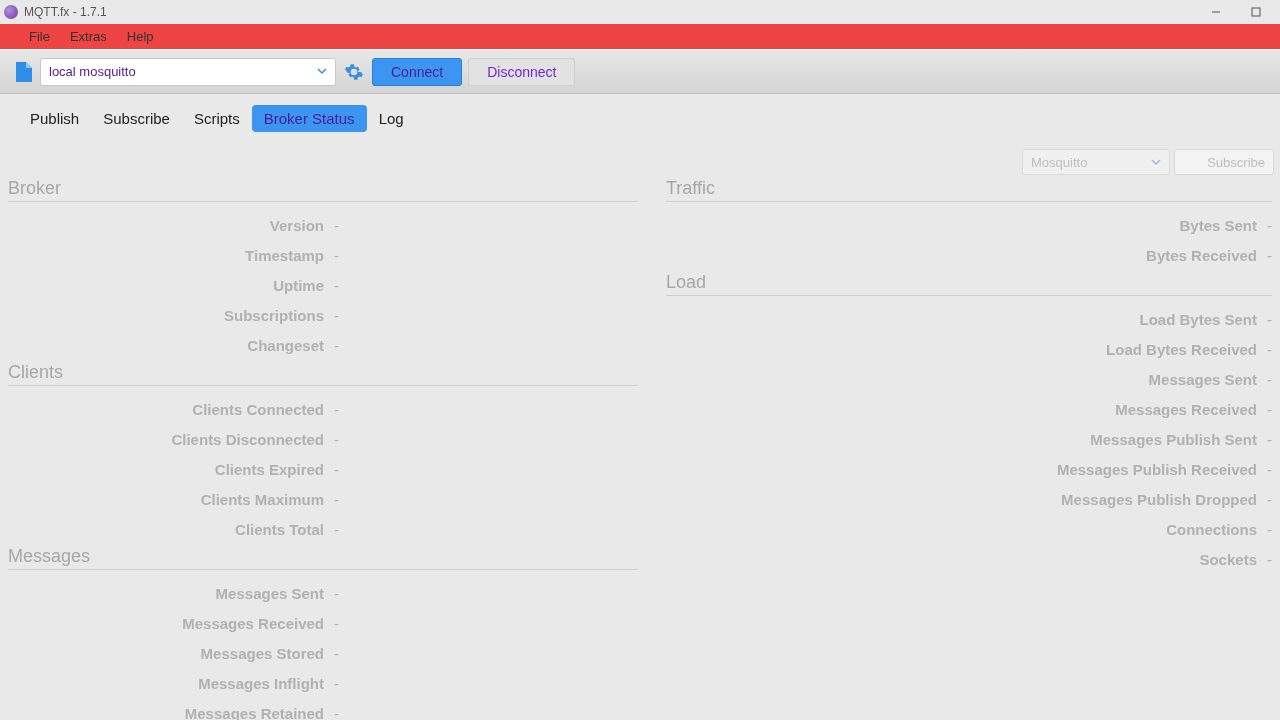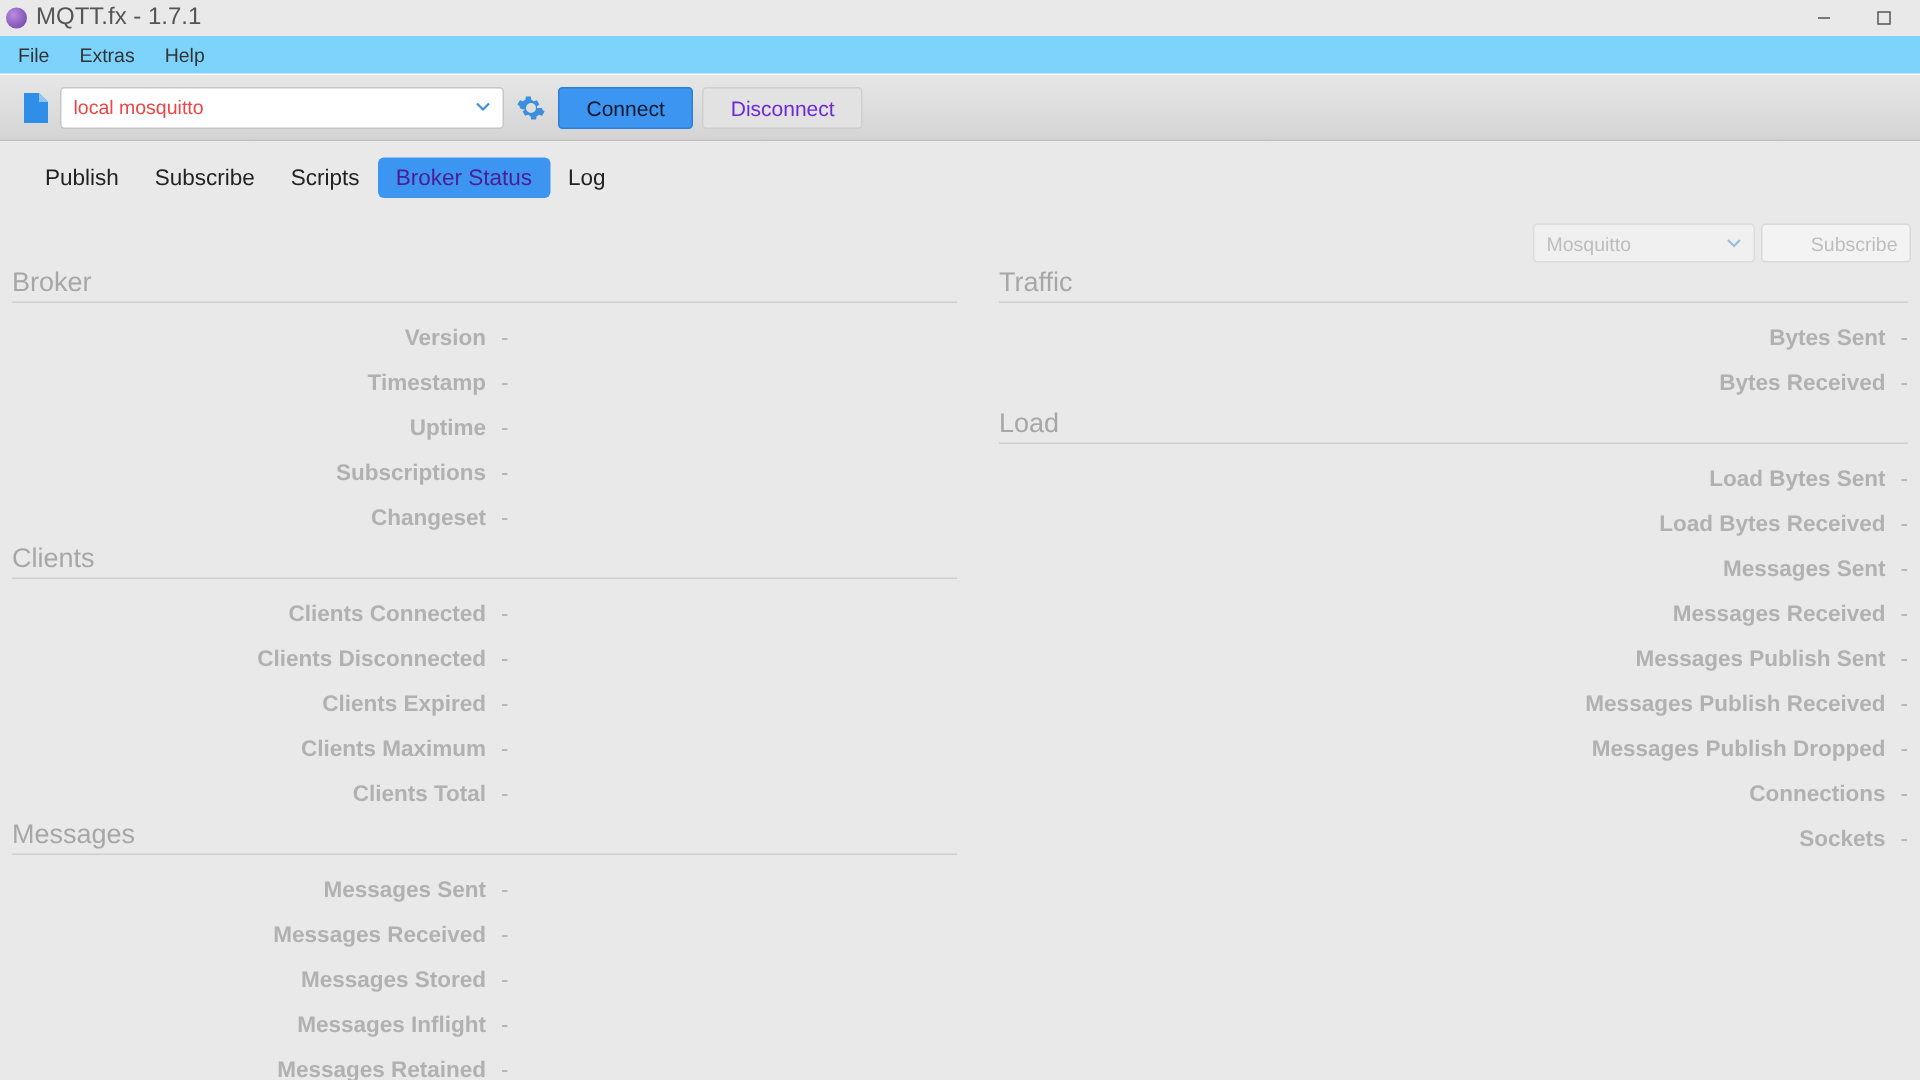--- a/index.html
+++ b/index.html
@@ -1,37 +1,37 @@
 <!DOCTYPE html>
 <html><head>
 <meta charset="utf-8">
 <style>
   * { box-sizing: border-box; margin: 0; padding: 0; font-family: "Segoe UI", Arial, sans-serif; }
   html, body { width: 1280px; height: 720px; background: #e9e9e9; overflow: hidden; }
 
   
-  .titlebar { height: 24px; background: #e9e9e9; display: flex; align-items: center; padding: 0 4px; font-size: 16px; color: #555; }
+  .titlebar { height: 24px; background: #e9e9e9; display: flex; align-items: center; padding: 0 4px; font-size: 12px; color: #555; }
   .titlebar .appicon { width: 14px; height: 14px; border-radius: 50%; background: radial-gradient(circle at 35% 35%, #b98be0, #6a3da3); margin-right: 6px; }
   .titlebar .spacer { flex: 1; }
   .titlebar .winbtn { width: 40px; height: 24px; display: flex; align-items: center; justify-content: center; color: #666; }
   .titlebar .winbtn svg { width: 10px; height: 10px; }
 
   
-  .menubar { height: 26px; background: #7dd3fc; border-bottom: 1px solid #fff; display: flex; align-items: center; padding: 0 2px; font-size: 13px; color: #333; }
+  .menubar { height: 26px; background: #ef4444; border-bottom: 1px solid #fff; display: flex; align-items: center; padding: 0 19px; font-size: 13px; color: #333; }
   .menubar .menuitem { padding: 2px 10px; cursor: default; }
 
   
   .toolbar { height: 44px; background: linear-gradient(to bottom, #e7e7e7, #d4d4d4); border-bottom: 1px solid #bfbfbf; display: flex; align-items: center; padding: 0 14px; gap: 6px; }
   .toolbar .fileicon { width: 20px; height: 24px; position: relative; }
   .toolbar .fileicon svg { width: 20px; height: 24px; }
-  .profile-select { width: 296px; height: 28px; background: #fff; border: 1px solid #c7c7c7; border-radius: 3px; display: flex; align-items: center; padding: 0 8px; font-size: 13px; color: #ef4444; position: relative; }
+  .profile-select { width: 296px; height: 28px; background: #fff; border: 1px solid #c7c7c7; border-radius: 3px; display: flex; align-items: center; padding: 0 8px; font-size: 13px; color: #4c1d95; position: relative; }
   .profile-select .caret { margin-left: auto; color: #3b8fde; }
   .gear { width: 24px; height: 24px; display:flex; align-items:center; justify-content:center; color:#3b8fde; }
   .btn { height: 28px; border-radius: 3px; padding: 0 18px; font-size: 14px; display: inline-flex; align-items: center; justify-content: center; border: 1px solid transparent; }
-  .btn-primary { background: #3c95f1; color: #0f172a; border-color: #2e7fd1; }
+  .btn-primary { background: #3c95f1; color: #4c1d95; border-color: #2e7fd1; }
   .btn-muted { background: #e2e2e2; color: #6d28d9; border-color: #cfcfcf; justify-content: center; }
 
   
   .tabs { height: 48px; background: #e9e9e9; display: flex; align-items: center; padding: 0 18px; font-size: 15px; color: #222; }
   .tab { padding: 5px 12px; border-radius: 4px; cursor: default; }
   .tab.active { background: #3c95f1; color: #4c1d95; }
 
   
   .subcontrols { height: 40px; display: flex; align-items: center; justify-content: flex-end; padding: 0 6px 0 0; gap: 4px; }
   .select-muted { width: 148px; height: 26px; background: #f0f0f0; border: 1px solid #dcdcdc; border-radius: 3px; display: flex; align-items: center; padding: 0 8px; font-size: 13px; color: #bdbdbd; }

